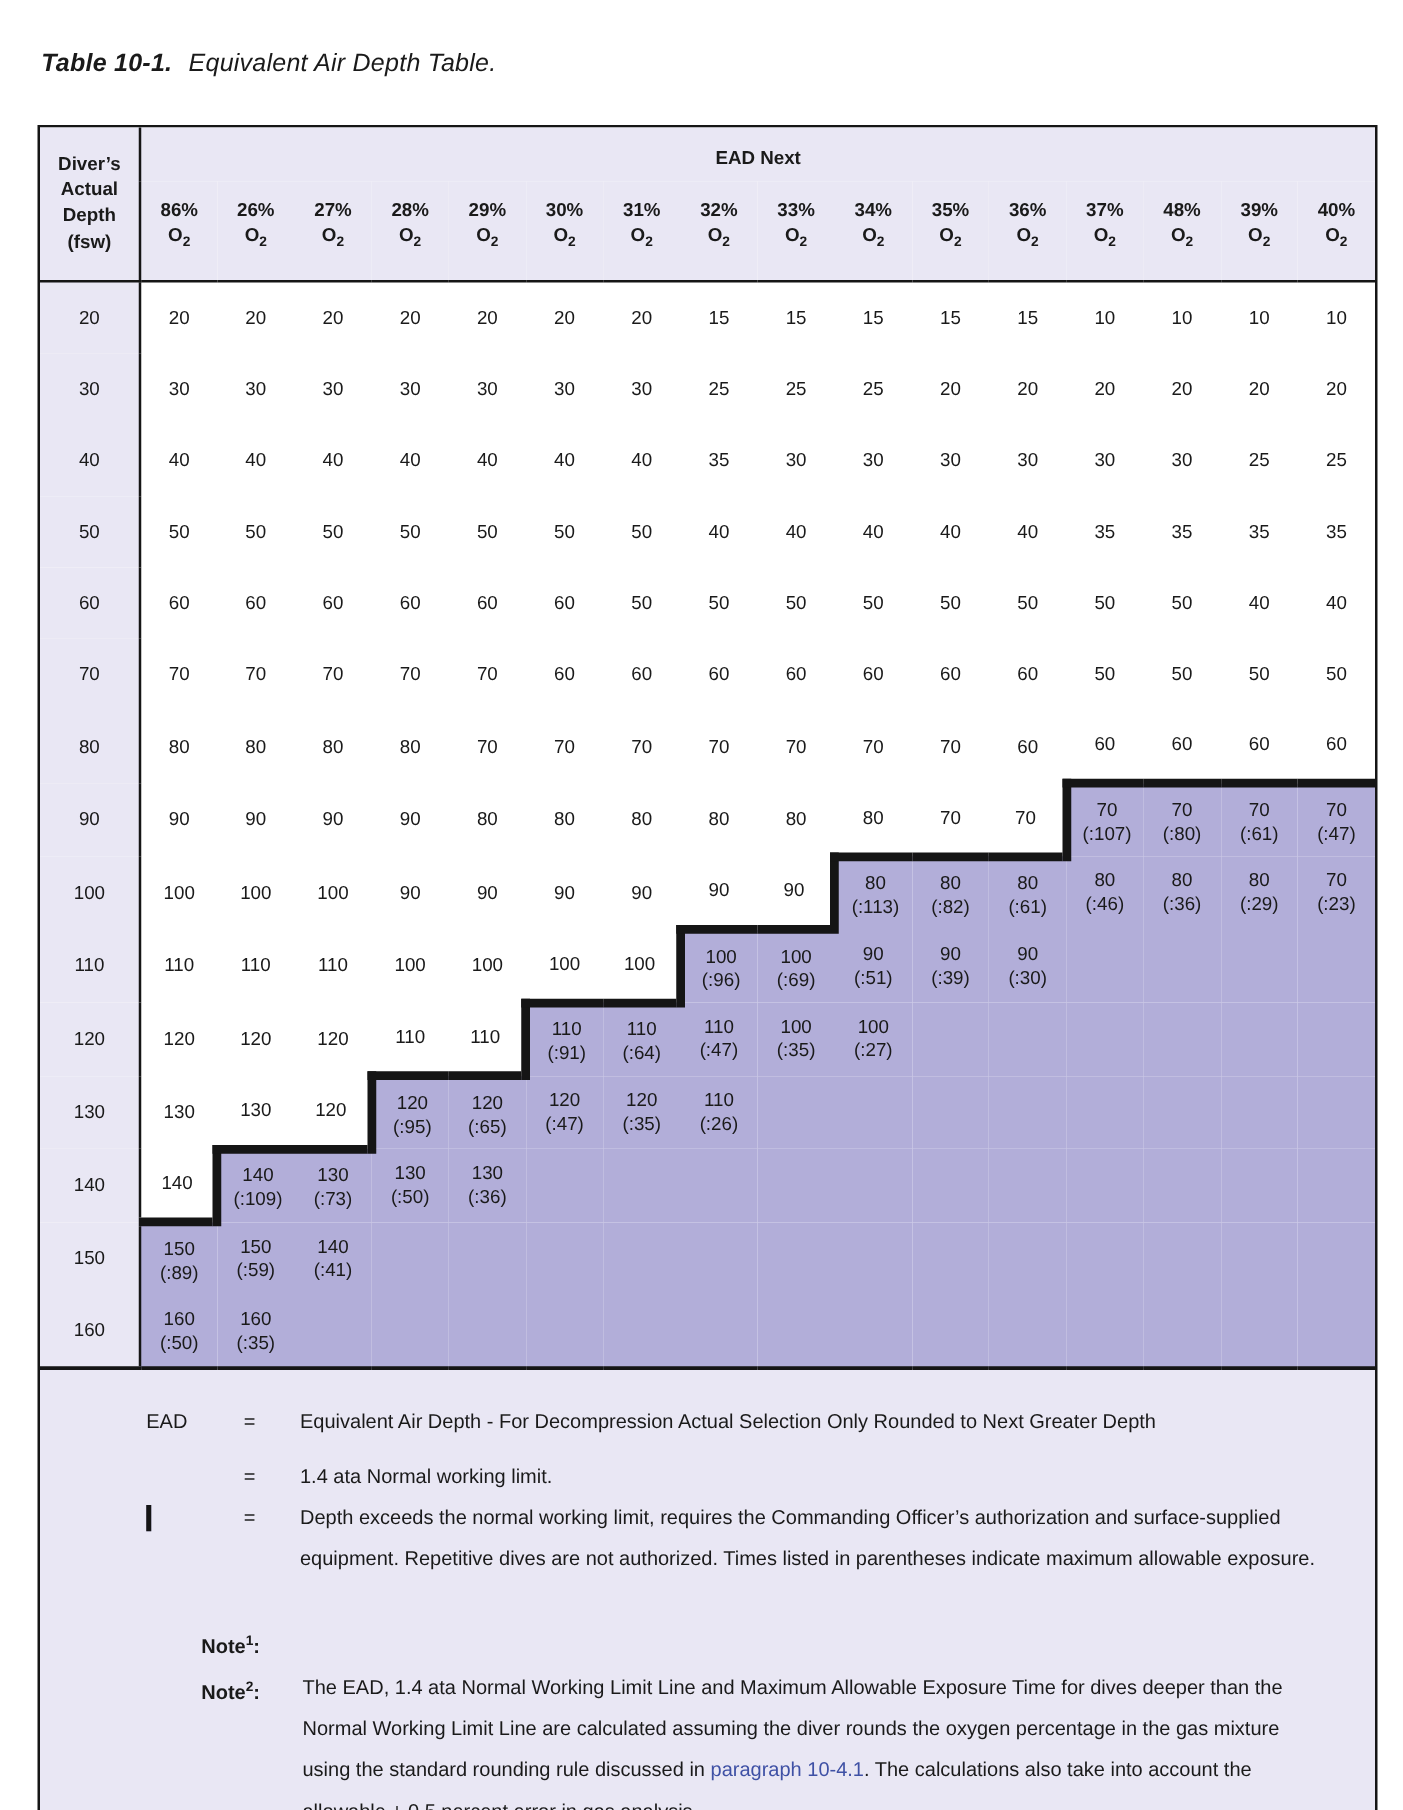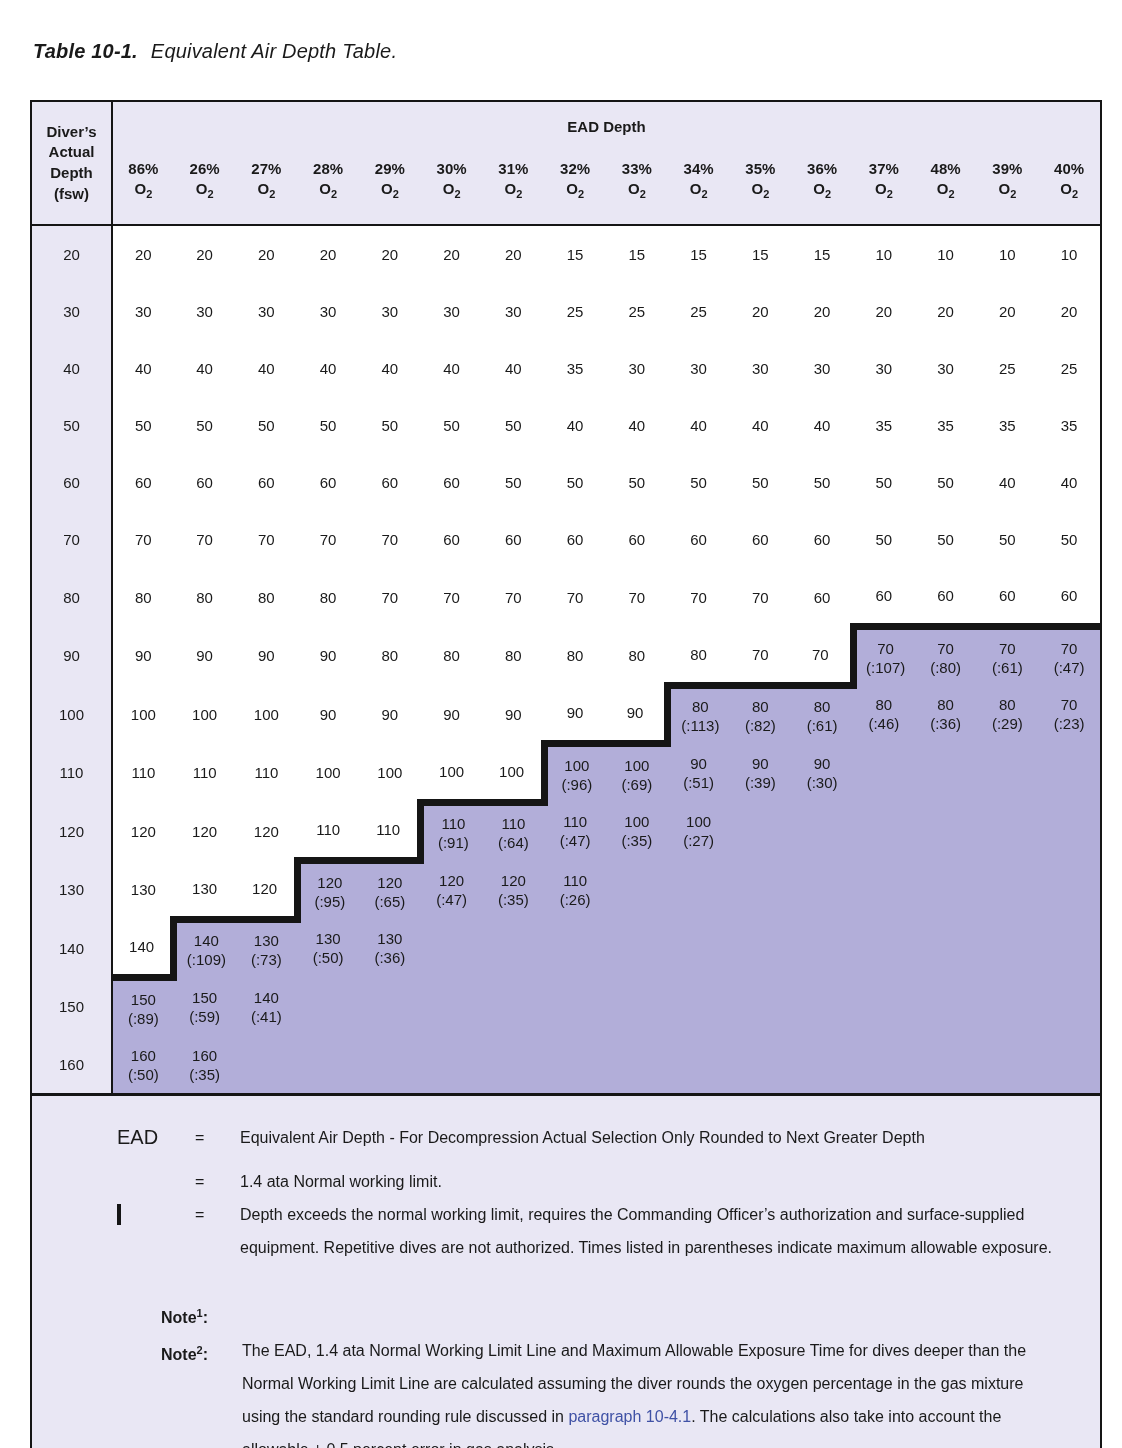--- a/index.html
+++ b/index.html
@@ -65,21 +65,21 @@
     box-sizing:border-box;
     background:var(--light);
     min-height:392px;
     padding:25px 45px 20px 85px;
   }
   .legend-row{
     display:grid;grid-template-columns:78px 45px 1fr;
     font-size:16px;line-height:33px;align-items:start;
   }
   .legend-row.ead{margin-bottom:11px;}
-  .legend-term{font-size:20px;}
+  .legend-term{font-size:16px;}
   .swatch-line{width:52px;height:7px;background:var(--ink);margin-top:13px;}
   .swatch-box{
     width:47px;height:50px;
     background:var(--shaded);
     border:2px solid var(--ink);
     margin-top:5px;
   }
   .legend-def{max-width:824px;}
   .notes{margin-top:33px;}
   .note-row{
@@ -119,21 +119,21 @@
         <col>
         <col>
         <col>
       </colgroup>
       <thead>
         <tr>
           <th rowspan="2" class="corner">Diver’s
 Actual
 Depth
 (fsw)</th>
-          <th colspan="16" class="group">EAD Depth</th>
+          <th colspan="16" class="group">EAD Next</th>
         </tr>
         <tr>
           <th class="pct">
             <div>86%</div>
             <div>O<sub>2</sub></div>
           </th>
           <th class="pct">
             <div>26%</div>
             <div>O<sub>2</sub></div>
           </th>

